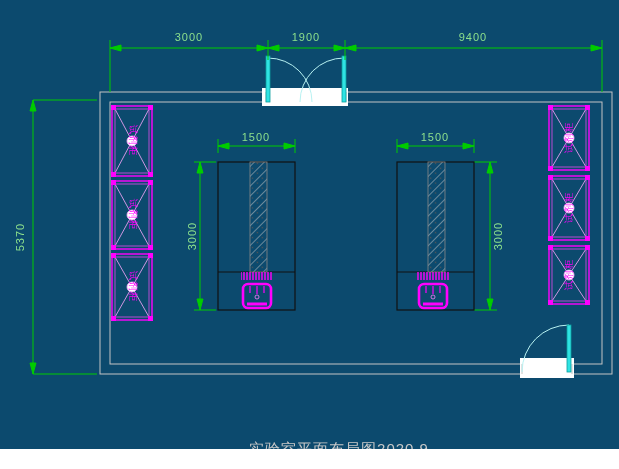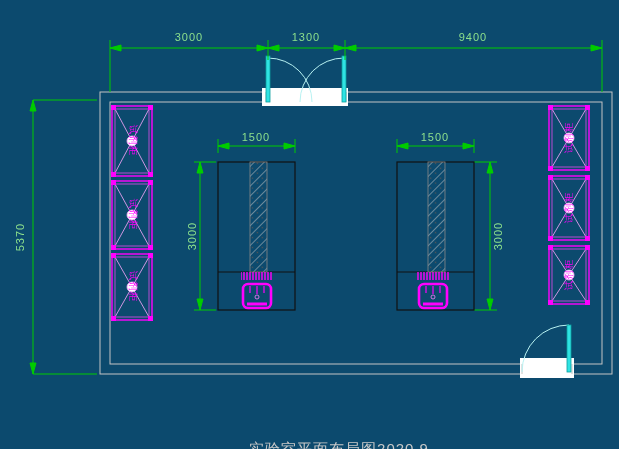--- a/index.html
+++ b/index.html
@@ -180,21 +180,21 @@
       <g fill="#ff00ff">
           <rect x="548" y="245" width="5" height="5"></rect>
           <rect x="585" y="245" width="5" height="5"></rect>
           <rect x="548" y="300" width="5" height="5"></rect>
           <rect x="585" y="300" width="5" height="5"></rect>
         </g>
     </g>
   </svg>
 
   <div class="lbl dim-text" style="left:159px;top:31px;width:60px;">3000</div>
-  <div class="lbl dim-text" style="left:276px;top:31px;width:60px;">1300</div>
+  <div class="lbl dim-text" style="left:276px;top:31px;width:60px;">1900</div>
   <div class="lbl dim-text" style="left:443px;top:31px;width:60px;">9400</div>
   <div class="lbl dim-text rot-ccw" style="left:-9px;top:231px;width:58px;">5370</div>
 
   <div class="lbl dim-text" style="left:226px;top:131px;width:60px;">1500</div>
   <div class="lbl dim-text" style="left:405px;top:131px;width:60px;">1500</div>
   <div class="lbl dim-text rot-ccw" style="left:162px;top:230px;width:60px;">3000</div>
   <div class="lbl dim-text rot-ccw" style="left:468px;top:230px;width:60px;">3000</div>
 
   <div class="lbl cab-text rot-cw" style="left:112px;top:134px;width:40px;">试剂柜</div>
   <div class="lbl cab-text rot-cw" style="left:112px;top:208px;width:40px;">试剂柜</div>

